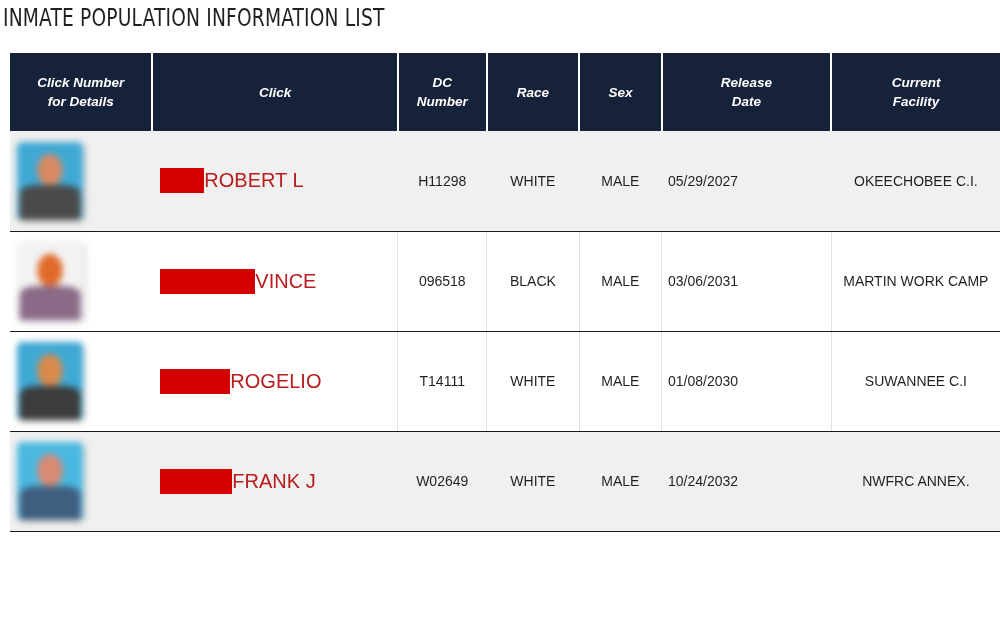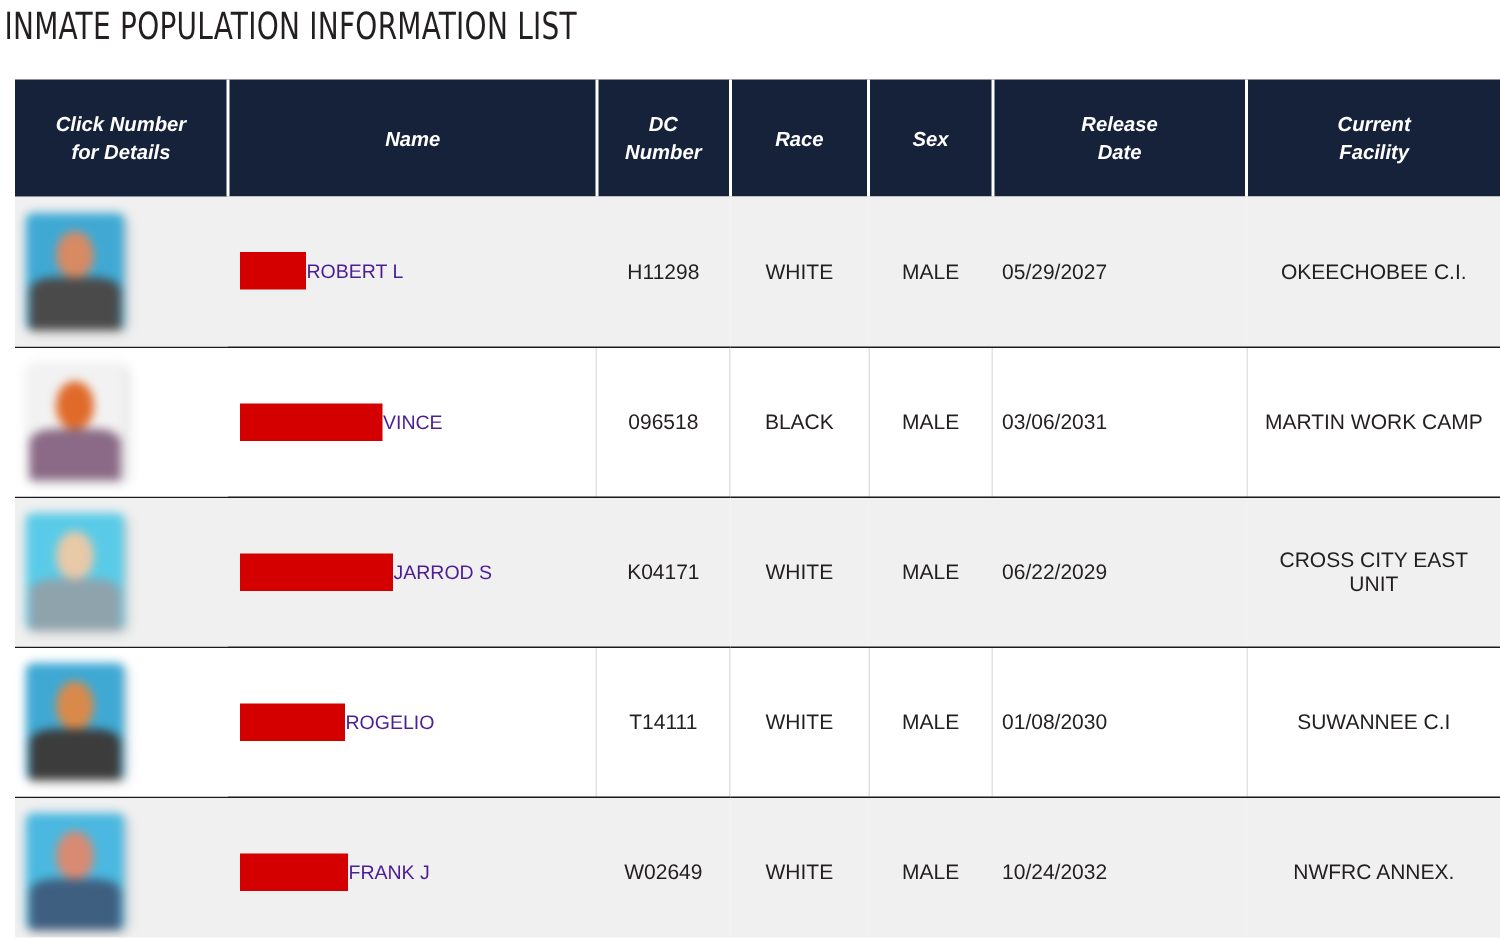--- a/index.html
+++ b/index.html
@@ -139,22 +139,22 @@
     justify-content: flex-start;
     padding-left: 8px;
   }
   .redaction {
     display: inline-block;
     height: 25px;
     background: #d40000;
     flex: 0 0 auto;
   }
   .name-text {
-    color: #4c1d95;
-    font-size: 13px;
+    color: #b91c1c;
+    font-size: 20px;
     white-space: nowrap;
     cursor: pointer;
   }
 
   .cell-facility { text-align: center; }
   .cell-release  { text-align: left; }
 </style>
 </head>
 <body>
 
@@ -164,21 +164,21 @@
 
   <div class="table-wrap">
     <table class="inmate-table">
       <thead>
         <tr>
           <th class="col-photo">
             <span class="hdr-line">Click Number</span>
             <span class="hdr-line">for Details</span>
           </th>
           <th class="col-name">
-            <span class="hdr-line">Name</span>
+            <span class="hdr-line">Click</span>
           </th>
           <th class="col-dc">
             <span class="hdr-line">DC</span>
             <span class="hdr-line">Number</span>
           </th>
           <th class="col-race">
             <span class="hdr-line">Race</span>
           </th>
           <th class="col-sex">
             <span class="hdr-line">Sex</span>
@@ -227,40 +227,20 @@
                 <span class="redaction" style="width: 95px; background: rgb(212, 0, 0);"></span>
                 <span class="name-text">VINCE</span>
               </div>
             </td>
             <td class="cell-dc">096518</td>
             <td class="cell-race">BLACK</td>
             <td class="cell-sex">MALE</td>
             <td class="cell-release">03/06/2031</td>
             <td class="cell-facility">MARTIN WORK CAMP</td>
           </tr>
-          <tr class="row-alt">
-            <td class="cell-photo">
-              <div class="mugshot">
-                <div class="mug-bg" style="background: rgb(89, 203, 232);"></div>
-                <div class="mug-body" style="background: rgb(143, 163, 173);"></div>
-                <div class="mug-head" style="background: rgb(232, 201, 168);"></div>
-              </div>
-            </td>
-            <td class="cell-name">
-              <div class="name-inner">
-                <span class="redaction" style="width: 102px; background: rgb(212, 0, 0);"></span>
-                <span class="name-text">JARROD S</span>
-              </div>
-            </td>
-            <td class="cell-dc">K04171</td>
-            <td class="cell-race">WHITE</td>
-            <td class="cell-sex">MALE</td>
-            <td class="cell-release">06/22/2029</td>
-            <td class="cell-facility">CROSS CITY EAST UNIT</td>
-          </tr>
           <tr class="row-plain">
             <td class="cell-photo">
               <div class="mugshot">
                 <div class="mug-bg" style="background: rgb(63, 169, 212);"></div>
                 <div class="mug-body" style="background: rgb(60, 60, 60);"></div>
                 <div class="mug-head" style="background: rgb(217, 138, 74);"></div>
               </div>
             </td>
             <td class="cell-name">
               <div class="name-inner">

